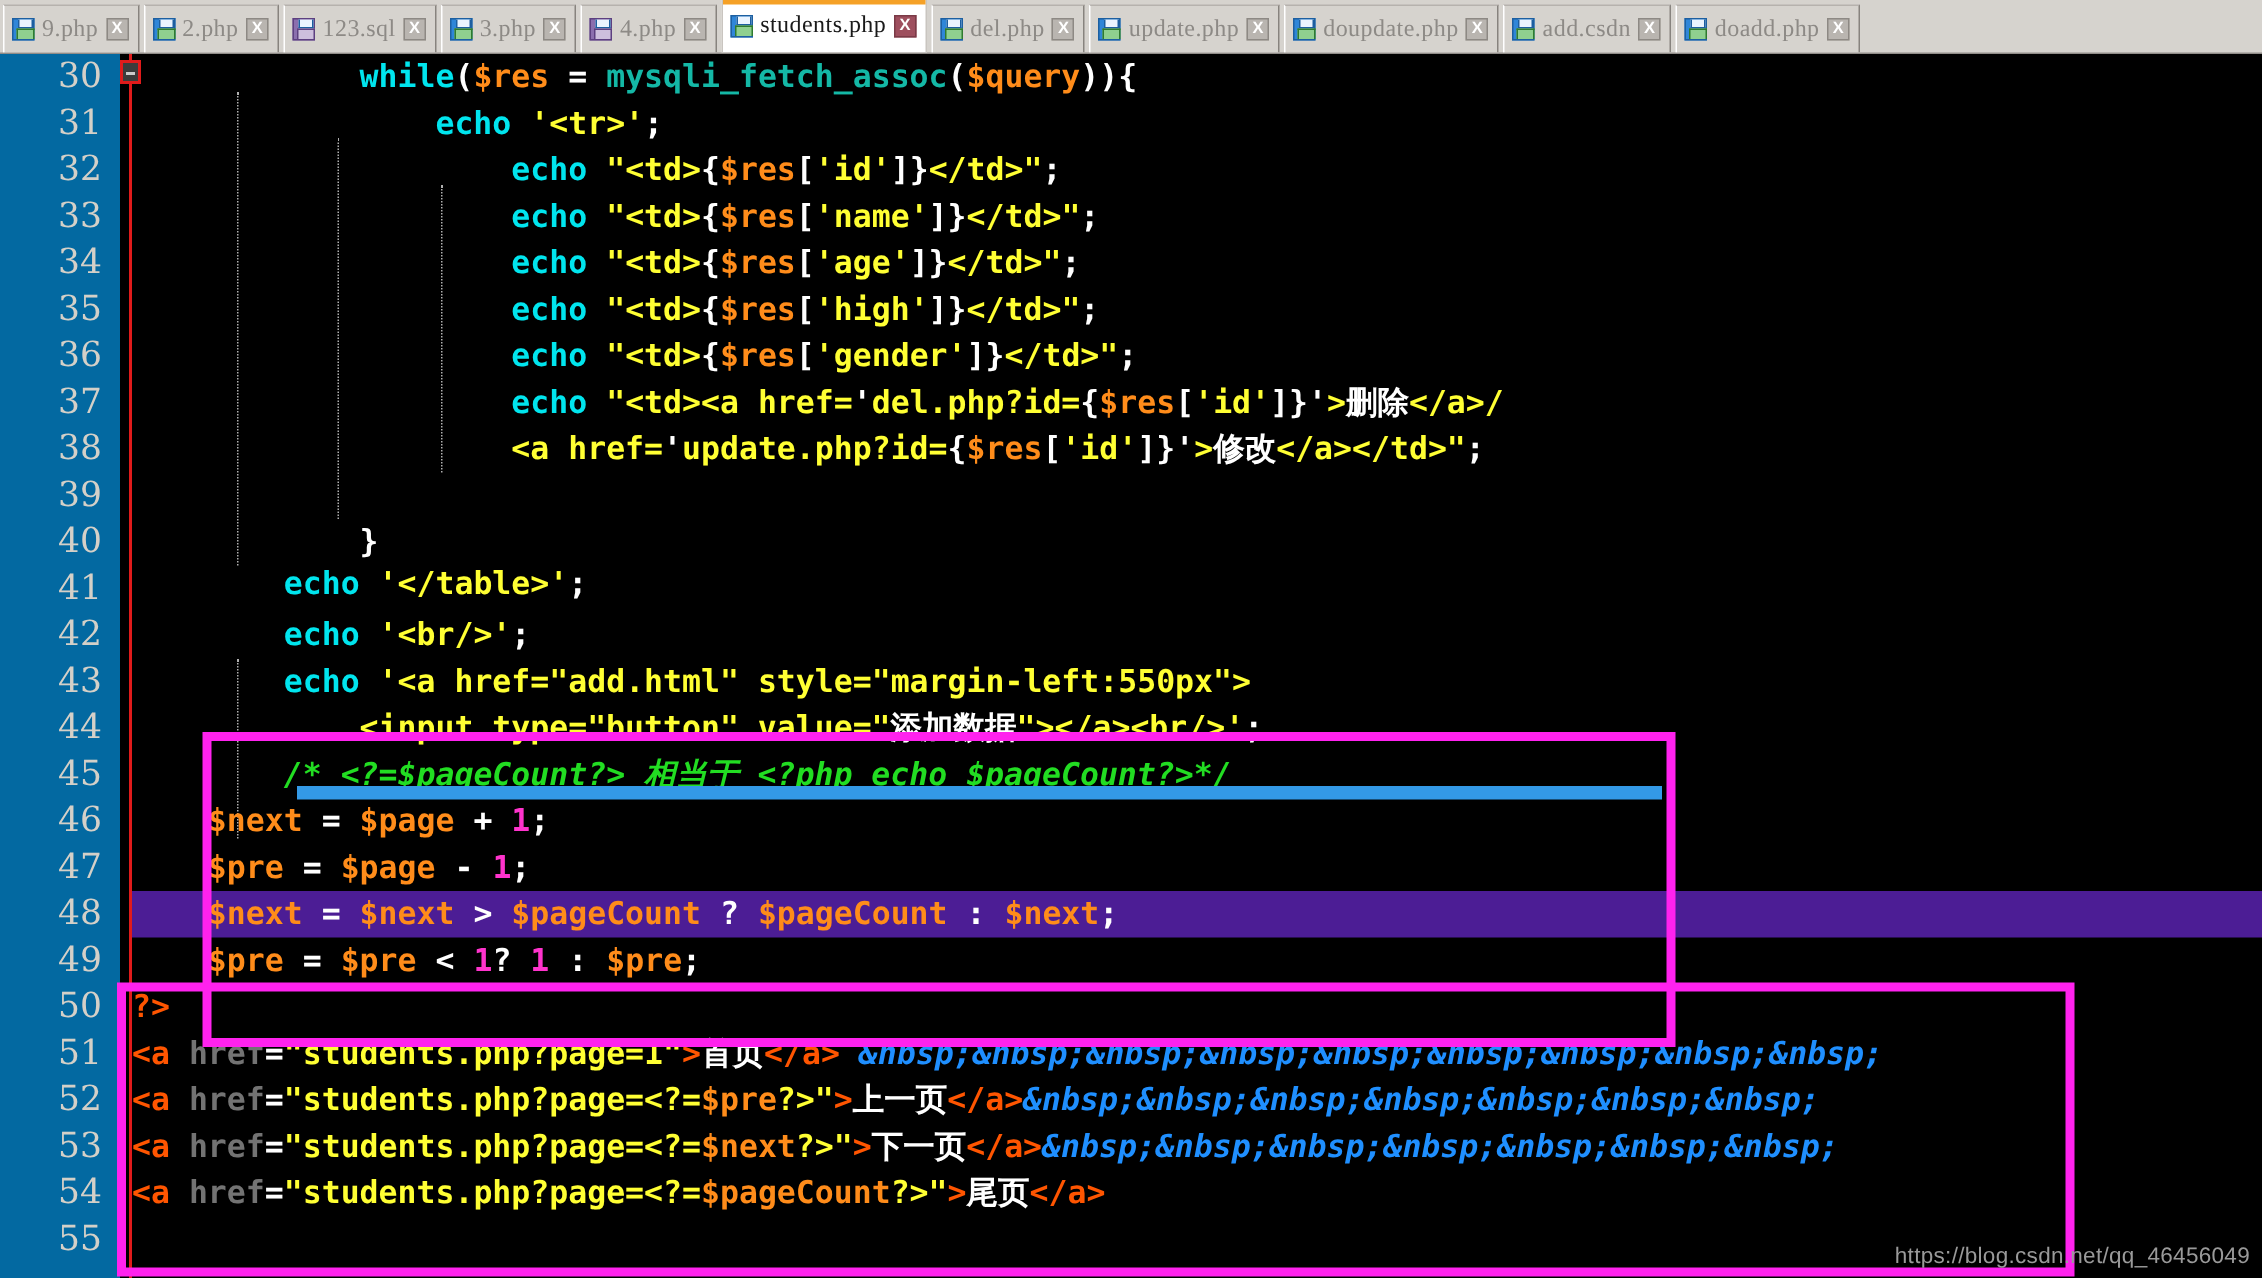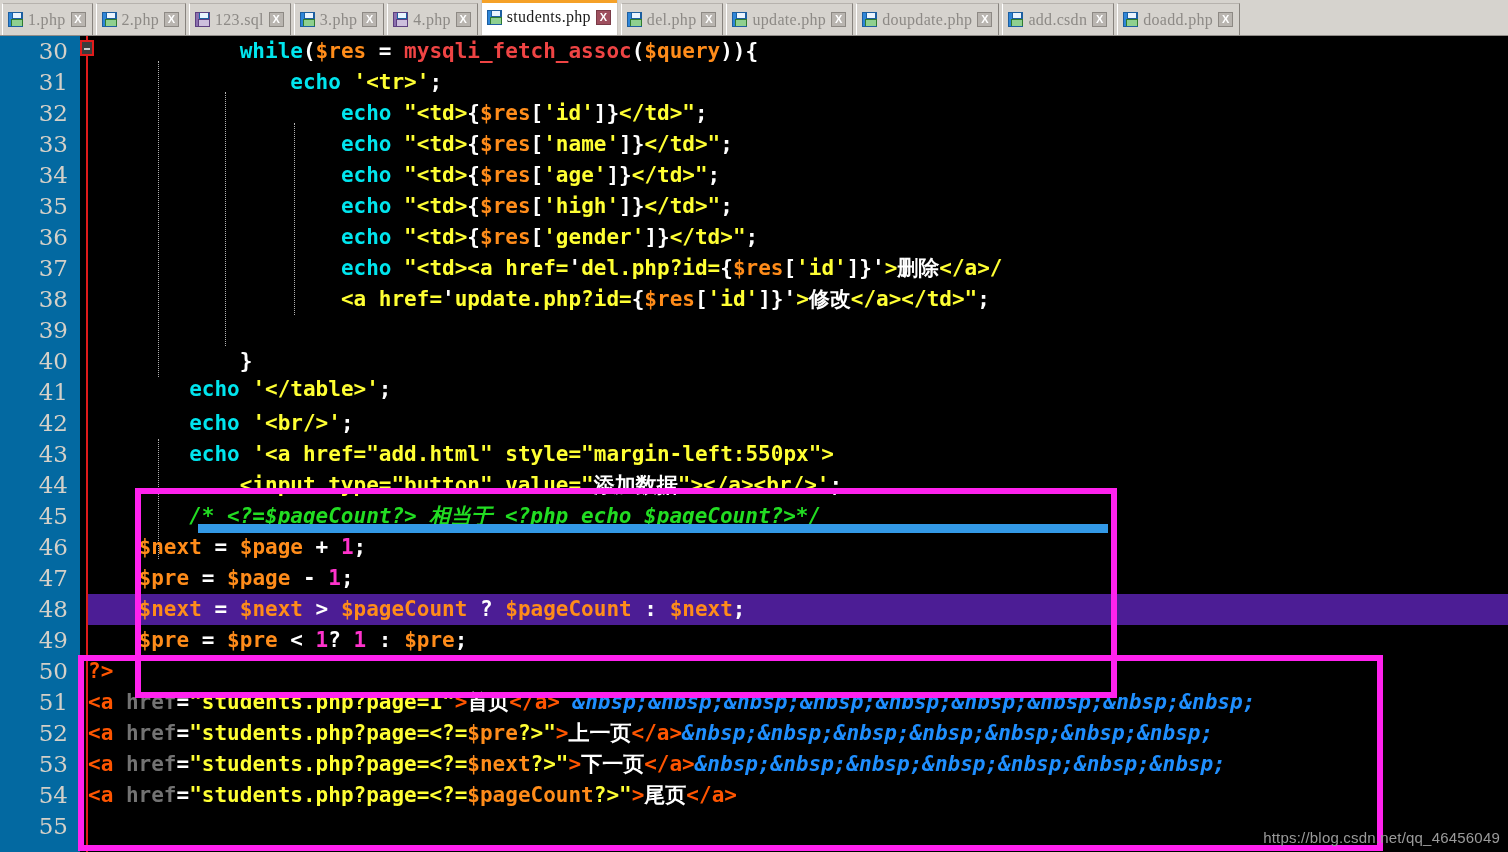--- a/index.html
+++ b/index.html
@@ -185,21 +185,21 @@
 
   
   .guide {
     position: absolute;
     width: 0px;
     border-left: 1px dotted #b0b0b0;
   }
 
   
   .kw   { color: #00e5ee; }      
-  .fn   { color: #ef4444; }      
+  .fn   { color: #14b8a6; }      
   .var  { color: #ff8c1a; }      
   .str  { color: #ffff33; }      
   .pun  { color: #ffffff; }      
   .num  { color: #ff33cc; }      
   .cmt  { color: #22dd22; font-style: italic; }  
   .tag  { color: #ff5500; }      
   .attr { color: #737373; }      
   .ent  { color: #1f8fff; font-style: italic; }  
   .txt  { color: #ffffff; }      
   .cjk  { font-family: "DejaVu Sans", sans-serif; }
@@ -232,21 +232,21 @@
 </style>
 </head>
 <body>
 
 <div id="app">
 
   <div class="tabbar">
 
     <div class="tab">
       <span class="floppy"></span>
-      <span class="tab-label">1.php</span>
+      <span class="tab-label">9.php</span>
       <span class="tab-close">X</span>
     </div>
 
     <div class="tab">
       <span class="floppy"></span>
       <span class="tab-label">2.php</span>
       <span class="tab-close">X</span>
     </div>
 
     <div class="tab">

